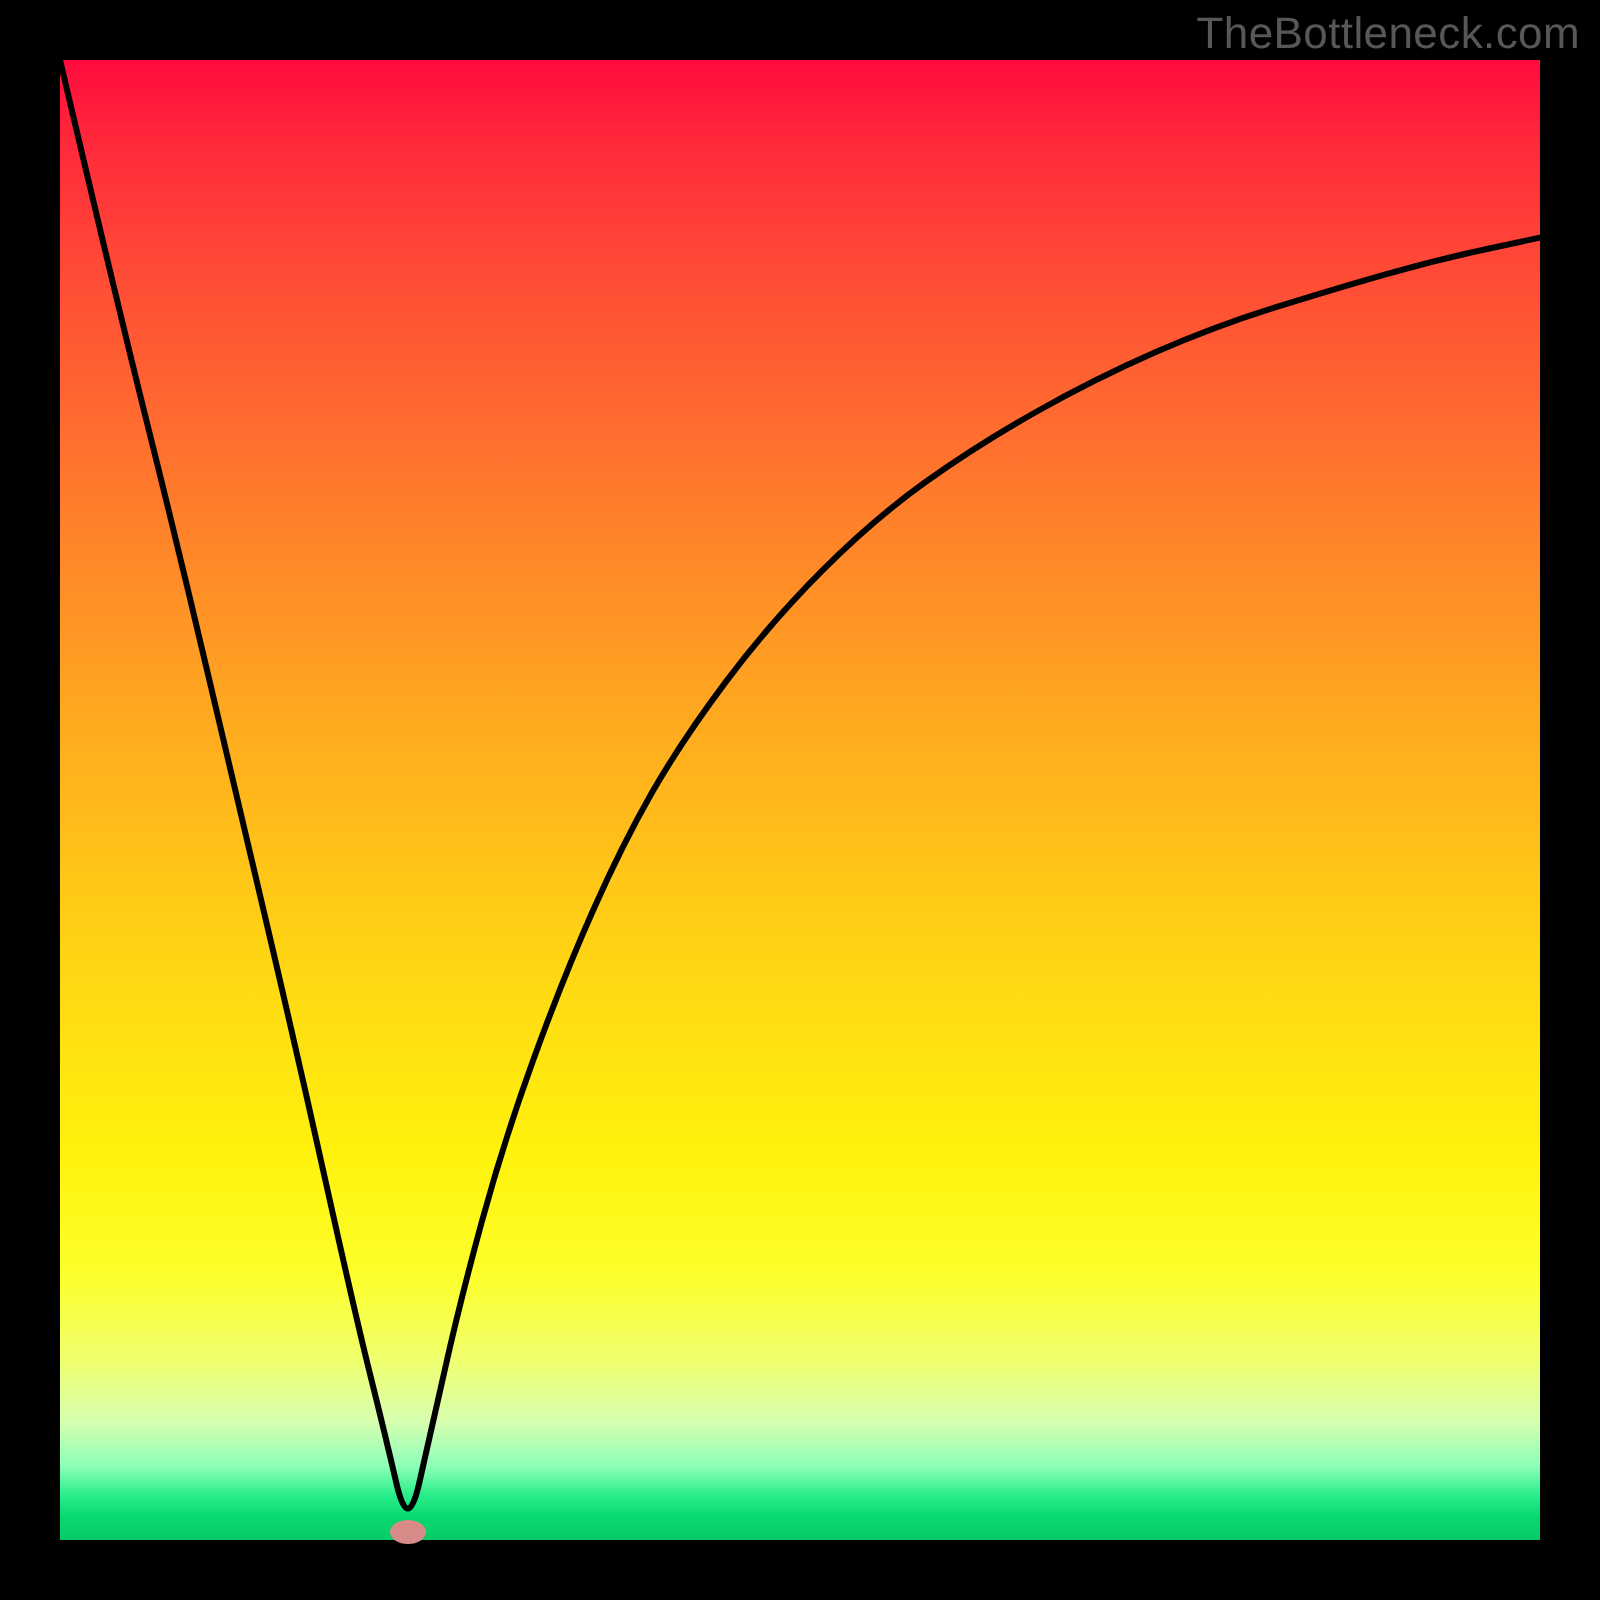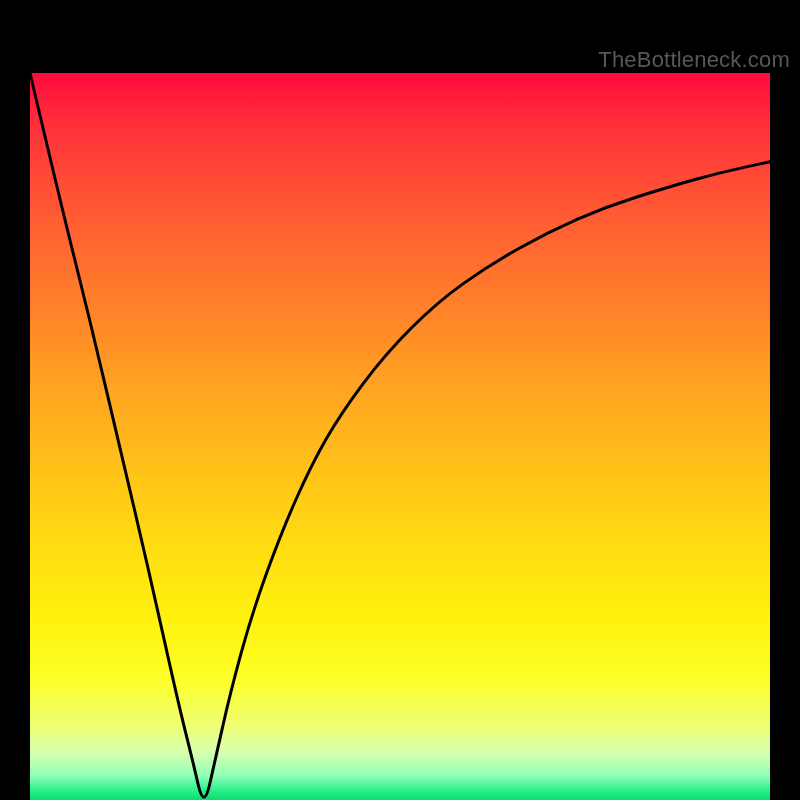--- a/index.html
+++ b/index.html
@@ -11,21 +11,20 @@
     overflow: hidden;
     font-family: Arial, Helvetica, sans-serif;
   }
   .frame {
     position: absolute;
     left: 0;
     top: 0;
     width: 800px;
     height: 688px;
     background: #000;
-    margin-top: 43px;
   }
   .plot {
     position: absolute;
     left: 30px;
     top: 30px;
     width: 740px;
     height: 740px;
     background: linear-gradient(to bottom,
       #ff0b3d 0%,
       #ff2b3b 6%,

